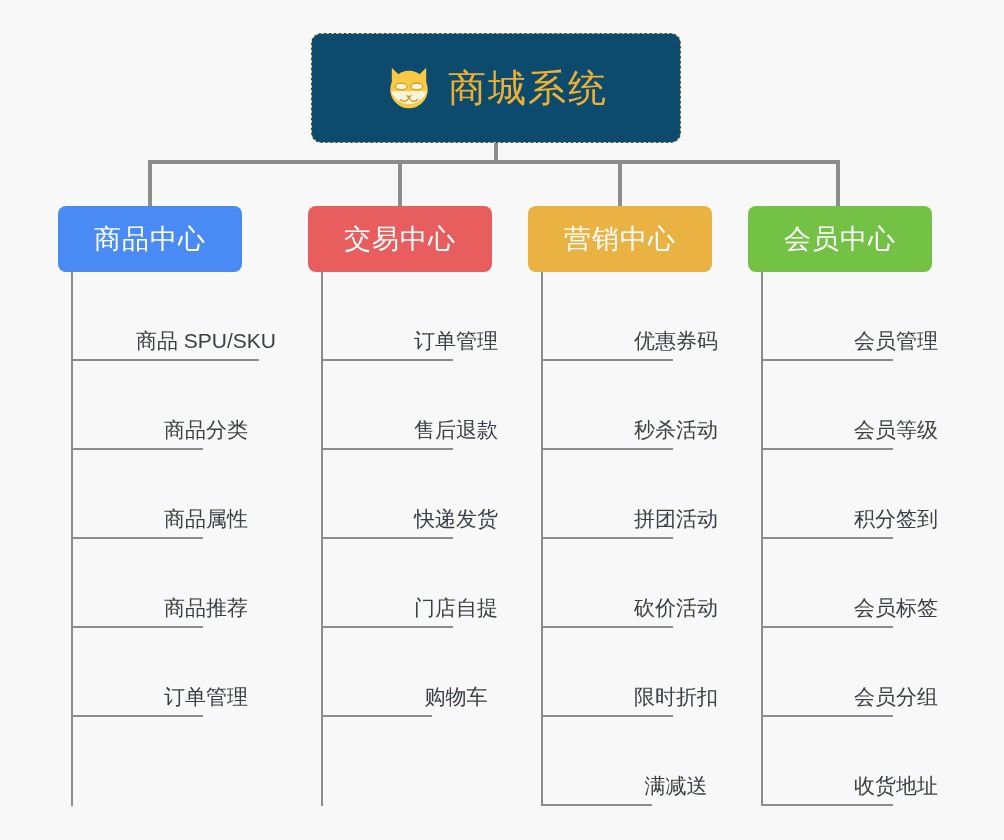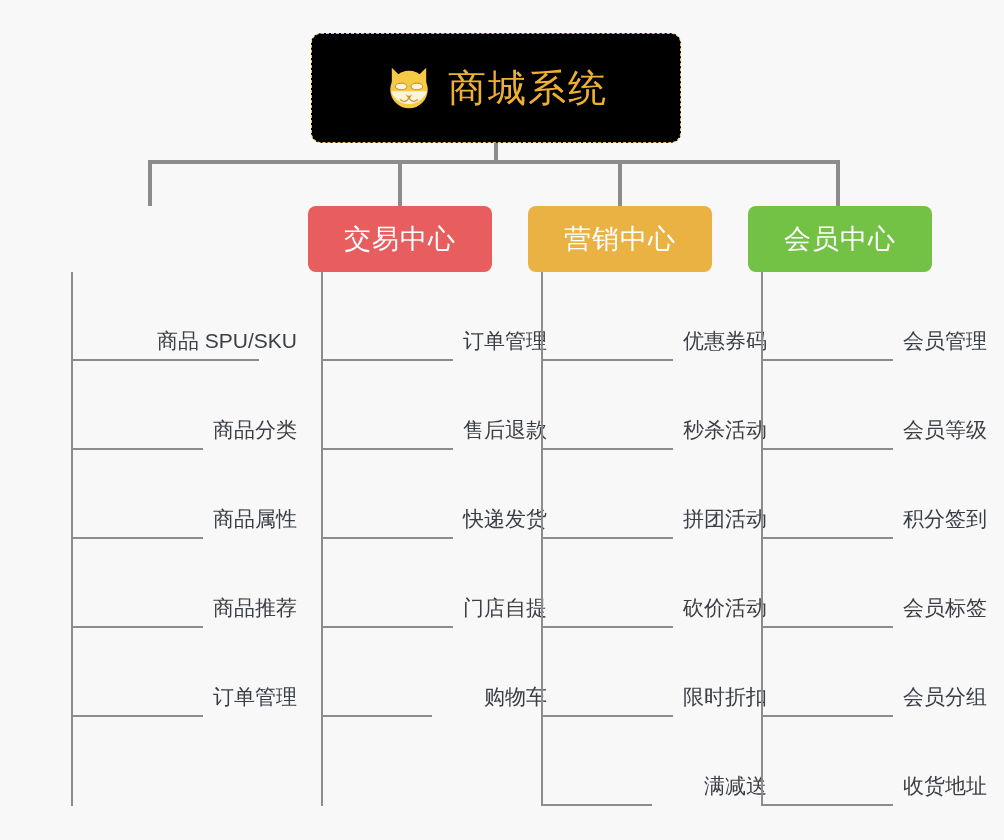--- a/index.html
+++ b/index.html
@@ -86,21 +86,21 @@
     width: 2px;
     background: #8c8c8c;
   }
   .leaf-item {
     position: relative;
     height: 89px;
     box-sizing: border-box;
     padding-left: 40px;
     display: flex;
     align-items: flex-end;
-    justify-content: flex-end;
+    justify-content: center;
   }
   .leaf-label {
     position: relative;
     display: inline-block;
     font-size: 21px;
     color: #3a3f45;
     line-height: 1.1;
     padding: 0 4px 9px 4px;
     white-space: nowrap;
   }
@@ -109,21 +109,21 @@
     left: 0;
     height: 2px;
     background: #8c8c8c;
   }
 </style>
 </head>
 <body style="background: rgb(248, 248, 248);">
 
 <div id="canvas">
 
-  <div class="root-card" style="border-color: rgb(232, 192, 106); background: #000000;">
+  <div class="root-card" style="border-color: rgb(232, 192, 106); background: #0c4a6e;">
     <svg class="dog-icon" viewBox="0 0 64 64">
       <path d="M10 6 L10 26 L22 18 Z" fill="#f7ca45"></path>
       <path d="M54 6 L54 26 L42 18 Z" fill="#f7ca45"></path>
       <circle cx="32" cy="34" r="24" fill="#f7ca45"></circle>
       <path d="M8 38 a24 24 0 0 0 48 0 a24 24 0 0 1 -48 0 Z" fill="#fdf3dc"></path>
       <path d="M9.2 36 h45.6 a24 24 0 0 1 -45.6 0 Z" fill="#fdf3dc"></path>
       <ellipse cx="22" cy="30" rx="7.5" ry="4.2" fill="#fdf3dc"></ellipse>
       <ellipse cx="42" cy="30" rx="7.5" ry="4.2" fill="#fdf3dc"></ellipse>
       <ellipse cx="22" cy="30" rx="7.5" ry="4.2" fill="none" stroke="#c89a2a" stroke-width="1.4"></ellipse>
       <ellipse cx="42" cy="30" rx="7.5" ry="4.2" fill="none" stroke="#c89a2a" stroke-width="1.4"></ellipse>
@@ -134,20 +134,23 @@
     <span class="root-title" style="color: rgb(238, 176, 51);">商城系统</span>
   </div>
 
   <div class="conn conn-v" style="left: 494px; top: 143px; height: 21px; background: rgb(140, 140, 140);"></div>
   <div class="conn conn-h" style="left: 148px; top: 160px; width: 692px; background: rgb(140, 140, 140);"></div>
   <div class="conn conn-v" style="left: 148px; top: 160px; height: 46px; background: rgb(140, 140, 140);"></div>
   <div class="conn conn-v" style="left: 398px; top: 160px; height: 46px; background: rgb(140, 140, 140);"></div>
   <div class="conn conn-v" style="left: 618px; top: 160px; height: 46px; background: rgb(140, 140, 140);"></div>
   <div class="conn conn-v" style="left: 836px; top: 160px; height: 46px; background: rgb(140, 140, 140);"></div>
 
+  <div class="cat-box" style="left: 58px; background: rgb(74, 138, 244);">
+    <span>商品中心</span>
+  </div>
   <div class="cat-box" style="left: 308px; background: rgb(232, 93, 93);">
     <span>交易中心</span>
   </div>
   <div class="cat-box" style="left: 528px; background: rgb(234, 177, 67);">
     <span>营销中心</span>
   </div>
   <div class="cat-box" style="left: 748px; background: rgb(116, 194, 69);">
     <span>会员中心</span>
   </div>
 

